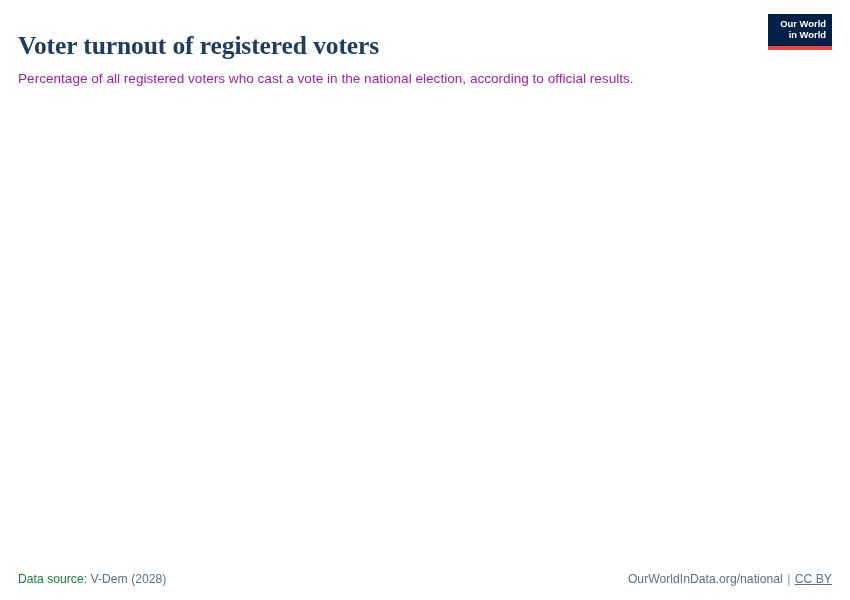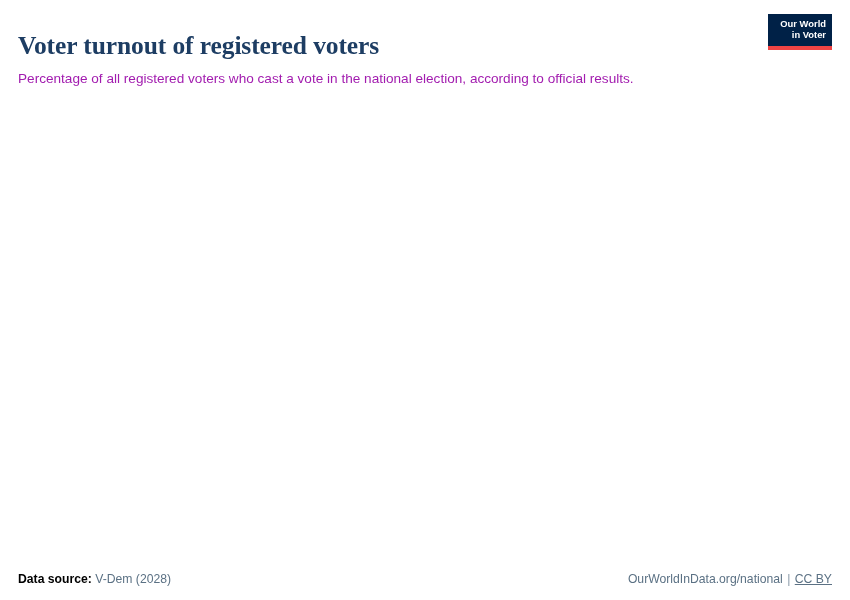--- a/index.html
+++ b/index.html
@@ -86,22 +86,22 @@
   }
   .footer-left {
     position: absolute;
     left: 0;
     bottom: 14px;
     font-size: 12.2px;
     color: #5b7184;
     white-space: nowrap;
   }
   .footer-left .src-label {
-    font-weight: 700;
-    color: #000000;
+    font-weight: 400;
+    color: #15803d;
   }
   .footer-right {
     position: absolute;
     right: 0;
     bottom: 14px;
     font-size: 12.2px;
     color: #5b7184;
     white-space: nowrap;
   }
   .footer-right .sep {
@@ -117,21 +117,21 @@
 <body>
 
 <div class="page">
 
   <div class="header">
     <h1 class="chart-title">Voter turnout of registered voters</h1>
     <p class="chart-subtitle">Percentage of all registered voters who cast a vote in the national election, according to official results.</p>
 
     <div class="owid-logo">
       <span class="line">Our World</span>
-      <span class="line">in Voter</span>
+      <span class="line">in World</span>
     </div>
   </div>
 
   <div class="plot-area">
     <div class="plot-inner"></div>
   </div>
 
   <div class="footer">
     <div class="footer-left">
       <span class="src-label">Data source:</span>

